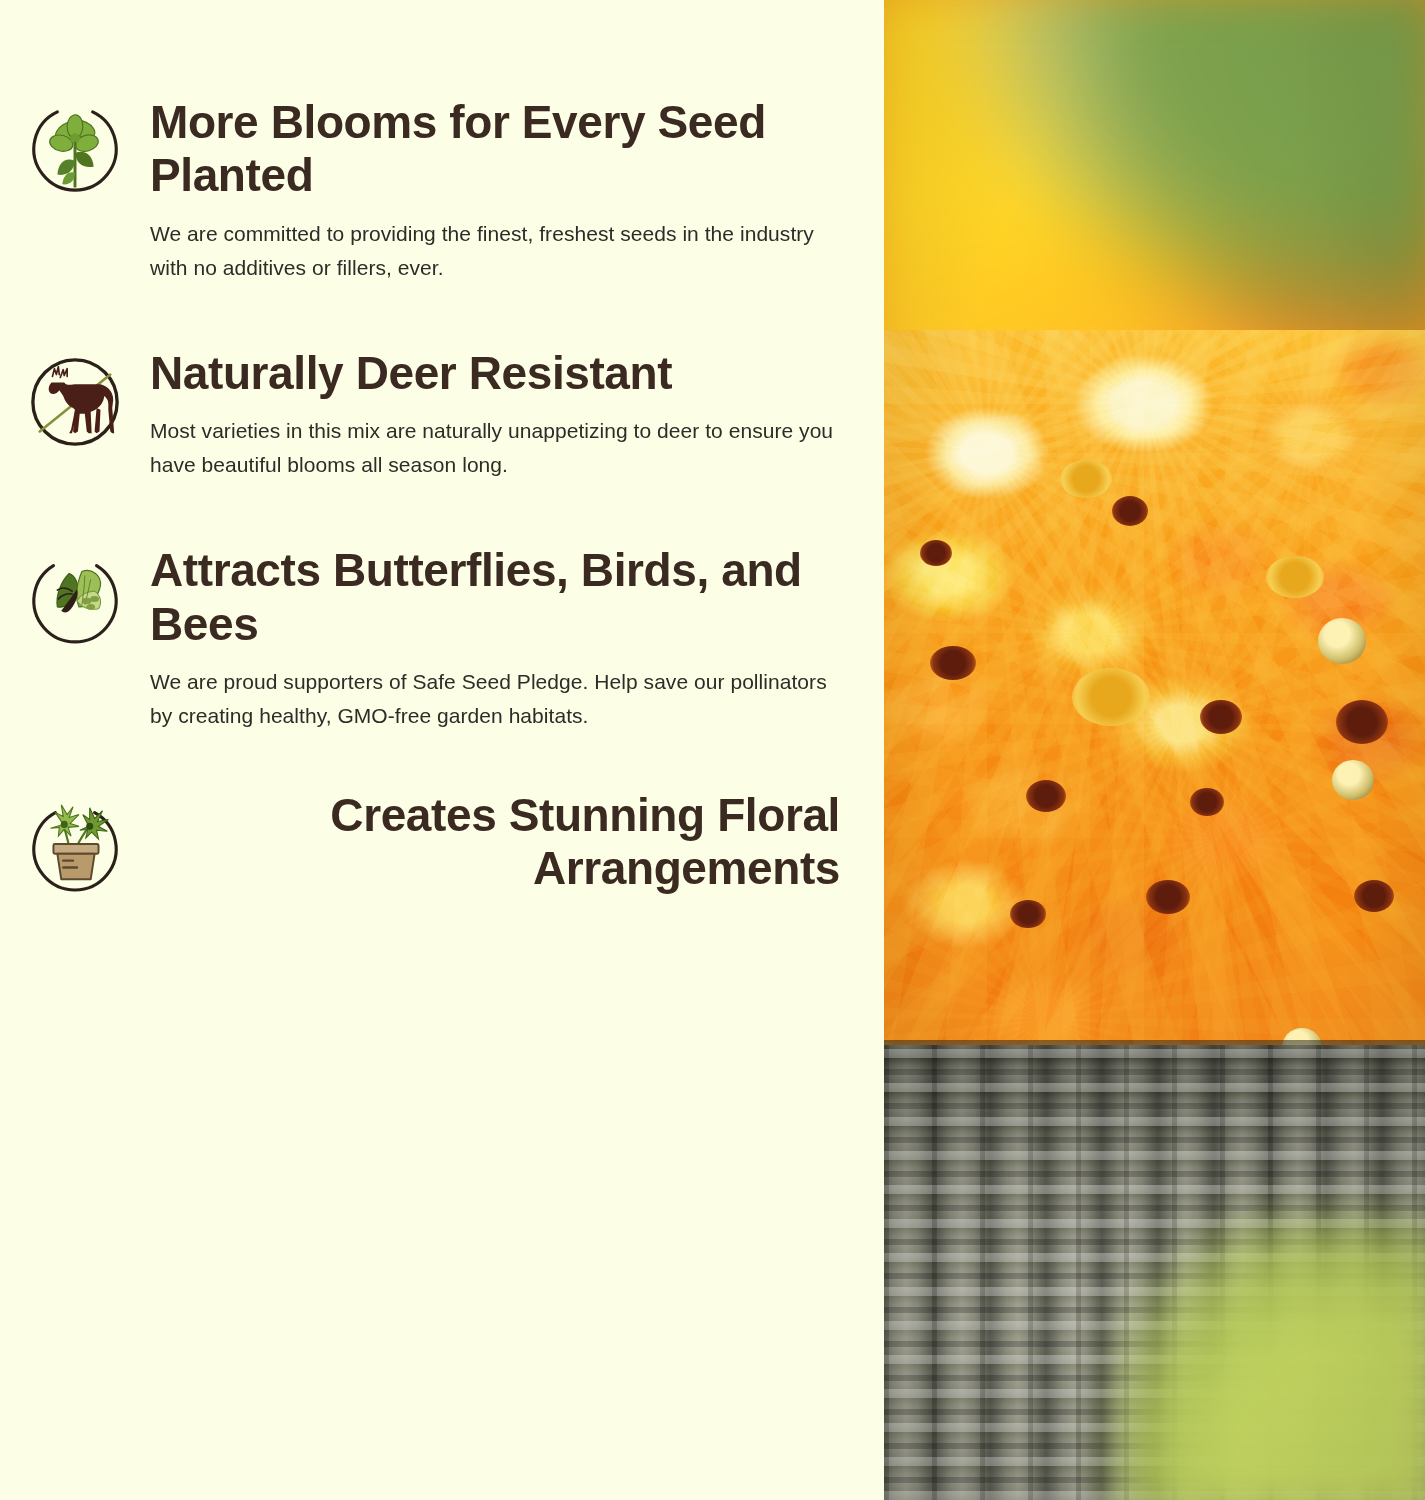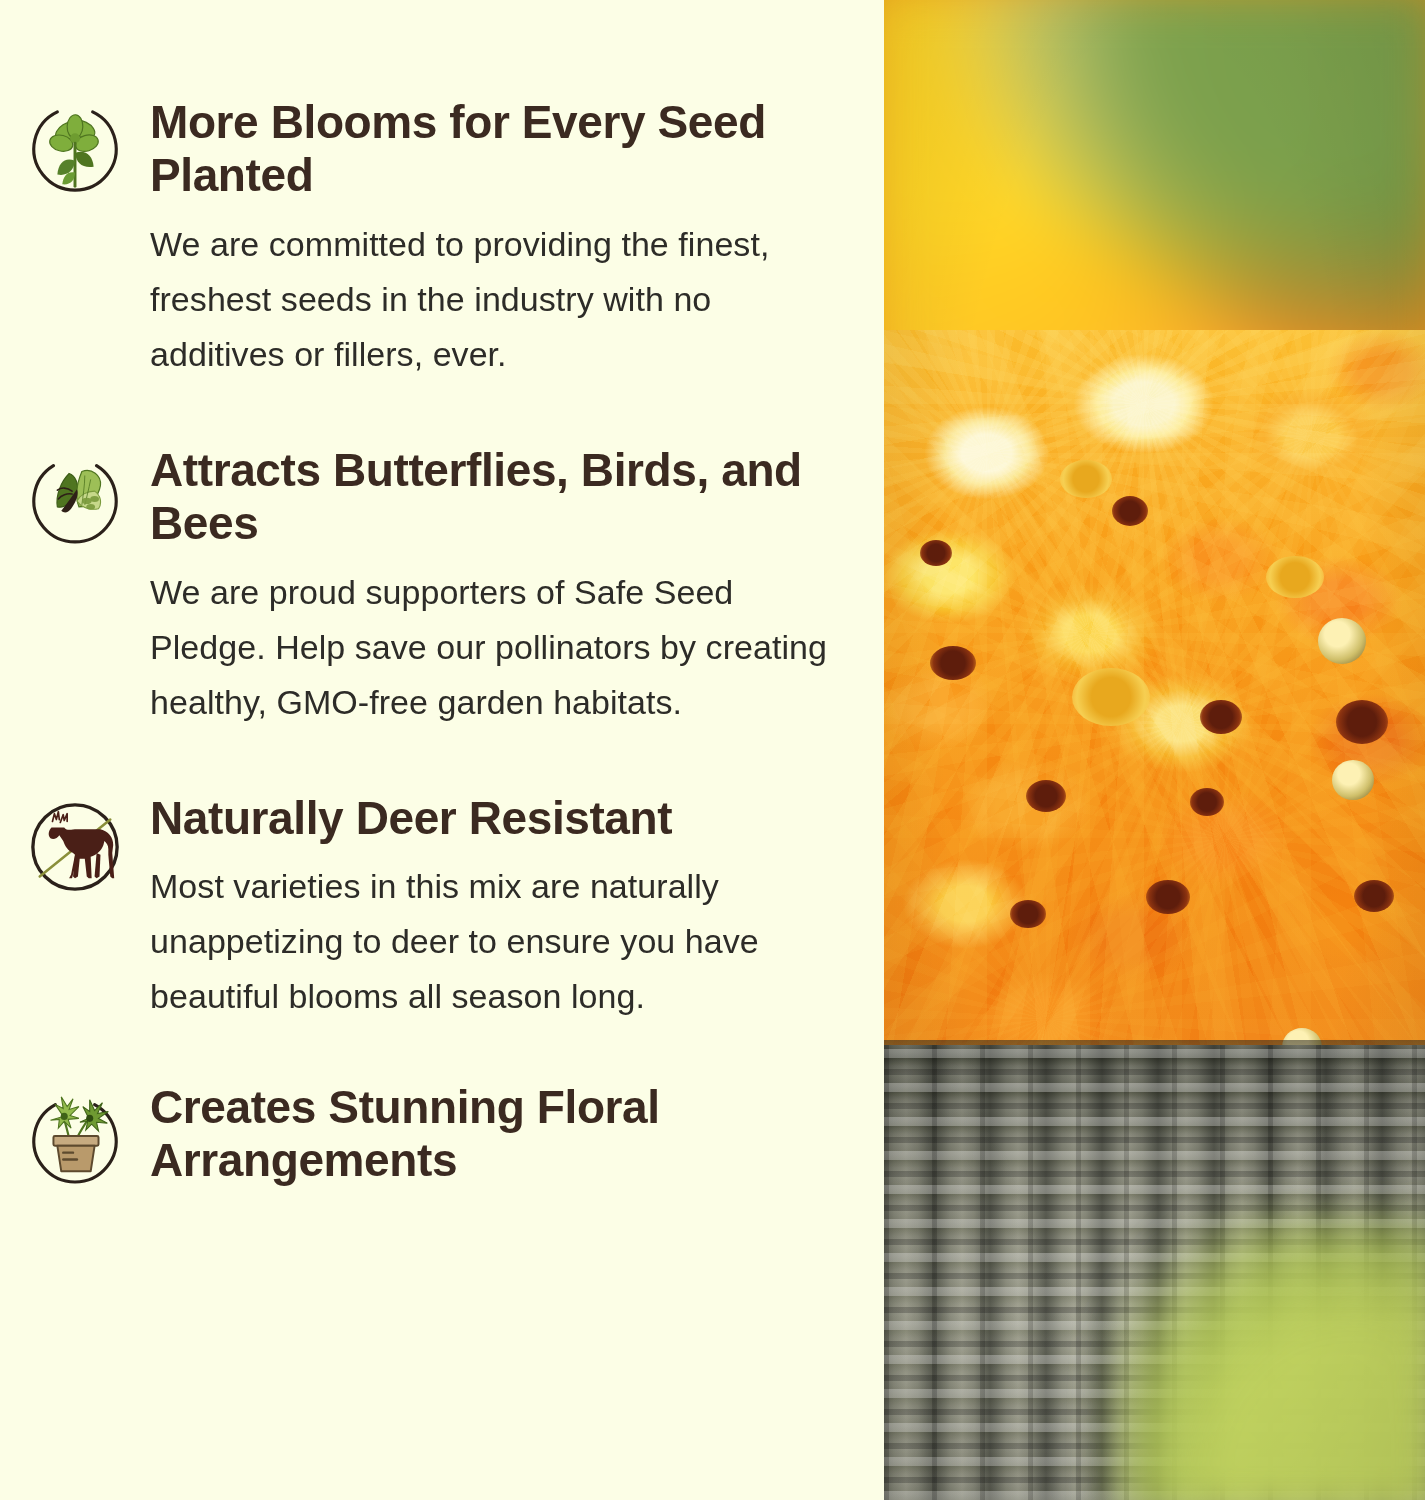--- a/index.html
+++ b/index.html
@@ -60,33 +60,33 @@
     line-height: 1.16;
     font-weight: 700;
     color: #3b2a21;
     letter-spacing: -0.4px;
     margin: 0 0 14px 0;
     max-width: 690px;
   }
 
   .feature-body {
     font-family: "Liberation Sans", sans-serif;
-    font-size: 34px;
+    font-size: 21px;
     line-height: 1.62;
     font-weight: 400;
     color: #2d2c28;
     letter-spacing: 0.05px;
     max-width: 700px;
   }
 
   
   #block-1 { margin-top: 0px; }
   #block-2 { margin-top: 62px; }
   #block-3 { margin-top: 62px; }
-  #block-4 { margin-top: 56px; }
+  #block-4 { margin-top: 56px; text-align: right; }
   #block-3 .feature-body { margin-top: 6px; }
   #block-4 .feature-body { margin-top: 8px; }
 
   
   #photo-panel {
     position: relative;
     width: 541px;
     height: 1500px;
     overflow: hidden;
     background: #f79b1c;
@@ -265,20 +265,46 @@
             <path d="M50 72 C43 70 38 75 37 84 C45 85 50 80 50 72 Z" fill="#6b9c34"></path>
           </svg>
         </span>
       </div>
       <div class="text-col">
         <h2 class="feature-title">More Blooms for Every Seed Planted</h2>
         <p class="feature-body">We are committed to providing the finest, freshest seeds in the industry with no additives or fillers, ever.</p>
       </div>
     </div>
 
+    <div class="feature-block" id="block-3">
+      <div class="icon-col">
+        <span class="icon-badge">
+          <svg viewBox="0 0 100 100" aria-hidden="true">
+            <circle cx="50" cy="50" r="43" fill="none" stroke="#2b211a" stroke-width="3.4"></circle>
+
+            <line x1="14" y1="80" x2="86" y2="22" stroke="#8a8f3a" stroke-width="2.6" stroke-linecap="round"></line>
+
+            <g fill="#4a1f17">
+
+              <path d="M27 24 L29 16 L31 22 L33 14 L34 22 M35 25 L38 17 L39 23 L42 16 L42 24" fill="none" stroke="#4a1f17" stroke-width="1.7" stroke-linecap="round" stroke-linejoin="round"></path>
+
+              <path d="M26 30 C23 33 22 38 25 41 C28 43 32 41 34 38 L38 44 C40 50 43 54 48 56 L50 58 L46 78 L44 82 L47 82 L52 62 L60 62 L62 80 L64 82 L67 82 L66 60 C72 58 77 54 79 48 L80 44 C82 46 84 48 84 52 L84 58 L86 80 L88 82 L90 82 L88 56 L89 48 C89 40 84 34 76 32 L52 32 C46 32 42 34 39 30 Z"></path>
+
+              <path d="M50 58 L48 80 L50 82 L53 80 L55 60 Z"></path>
+              <path d="M72 56 L70 80 L72 82 L75 80 L76 58 Z"></path>
+            </g>
+          </svg>
+        </span>
+      </div>
+      <div class="text-col">
+        <h2 class="feature-title">Naturally Deer Resistant</h2>
+        <p class="feature-body">Most varieties in this mix are naturally unappetizing to deer to ensure you have beautiful blooms all season long.</p>
+      </div>
+    </div>
+
     <div class="feature-block" id="block-2">
       <div class="icon-col">
         <span class="icon-badge">
           <svg viewBox="0 0 100 100" aria-hidden="true">
             <path d="M72 16 A42 42 0 1 1 28 16" fill="none" stroke="#2b211a" stroke-width="3.2" stroke-linecap="round"></path>
 
             <path d="M44 24 C36 32 30 46 32 58 C40 60 48 52 52 42 C54 34 50 26 44 24 Z" fill="#4f7520" stroke="#3c5c17" stroke-width="1.2"></path>
             <path d="M57 22 C52 34 50 48 54 58 C64 58 74 48 76 36 C77 26 67 18 57 22 Z" fill="#9dbf57" stroke="#4f7520" stroke-width="1.2"></path>
 
             <path d="M52 52 C56 58 64 62 74 60 C78 54 76 46 70 42 C62 42 55 46 52 52 Z" fill="#c6d88a" stroke="#7a9a3c" stroke-width="1.1"></path>
@@ -297,46 +323,20 @@
             <path d="M36 62 C42 54 48 46 52 40 C54 44 52 52 46 60 C43 64 39 65 36 62 Z" fill="#2e2017"></path>
 
             <path d="M47 42 C42 38 36 38 32 41" fill="none" stroke="#2e2017" stroke-width="1.6" stroke-linecap="round"></path>
             <path d="M47 45 C42 44 36 46 33 50" fill="none" stroke="#2e2017" stroke-width="1.6" stroke-linecap="round"></path>
           </svg>
         </span>
       </div>
       <div class="text-col">
         <h2 class="feature-title">Attracts Butterflies, Birds, and Bees</h2>
         <p class="feature-body">We are proud supporters of Safe Seed Pledge. Help save our pollinators by creating healthy, GMO-free garden habitats.</p>
-      </div>
-    </div>
-
-    <div class="feature-block" id="block-3">
-      <div class="icon-col">
-        <span class="icon-badge">
-          <svg viewBox="0 0 100 100" aria-hidden="true">
-            <circle cx="50" cy="50" r="43" fill="none" stroke="#2b211a" stroke-width="3.4"></circle>
-
-            <line x1="14" y1="80" x2="86" y2="22" stroke="#8a8f3a" stroke-width="2.6" stroke-linecap="round"></line>
-
-            <g fill="#4a1f17">
-
-              <path d="M27 24 L29 16 L31 22 L33 14 L34 22 M35 25 L38 17 L39 23 L42 16 L42 24" fill="none" stroke="#4a1f17" stroke-width="1.7" stroke-linecap="round" stroke-linejoin="round"></path>
-
-              <path d="M26 30 C23 33 22 38 25 41 C28 43 32 41 34 38 L38 44 C40 50 43 54 48 56 L50 58 L46 78 L44 82 L47 82 L52 62 L60 62 L62 80 L64 82 L67 82 L66 60 C72 58 77 54 79 48 L80 44 C82 46 84 48 84 52 L84 58 L86 80 L88 82 L90 82 L88 56 L89 48 C89 40 84 34 76 32 L52 32 C46 32 42 34 39 30 Z"></path>
-
-              <path d="M50 58 L48 80 L50 82 L53 80 L55 60 Z"></path>
-              <path d="M72 56 L70 80 L72 82 L75 80 L76 58 Z"></path>
-            </g>
-          </svg>
-        </span>
-      </div>
-      <div class="text-col">
-        <h2 class="feature-title">Naturally Deer Resistant</h2>
-        <p class="feature-body">Most varieties in this mix are naturally unappetizing to deer to ensure you have beautiful blooms all season long.</p>
       </div>
     </div>
 
     <div class="feature-block" id="block-4">
       <div class="icon-col">
         <span class="icon-badge">
           <svg viewBox="0 0 100 100" aria-hidden="true">
             <path d="M70 18 A42 42 0 1 1 30 18" fill="none" stroke="#2b211a" stroke-width="3.2" stroke-linecap="round"></path>
 
             <path d="M44 52 C42 44 40 36 38 30" fill="none" stroke="#4f7520" stroke-width="2.2" stroke-linecap="round"></path>

